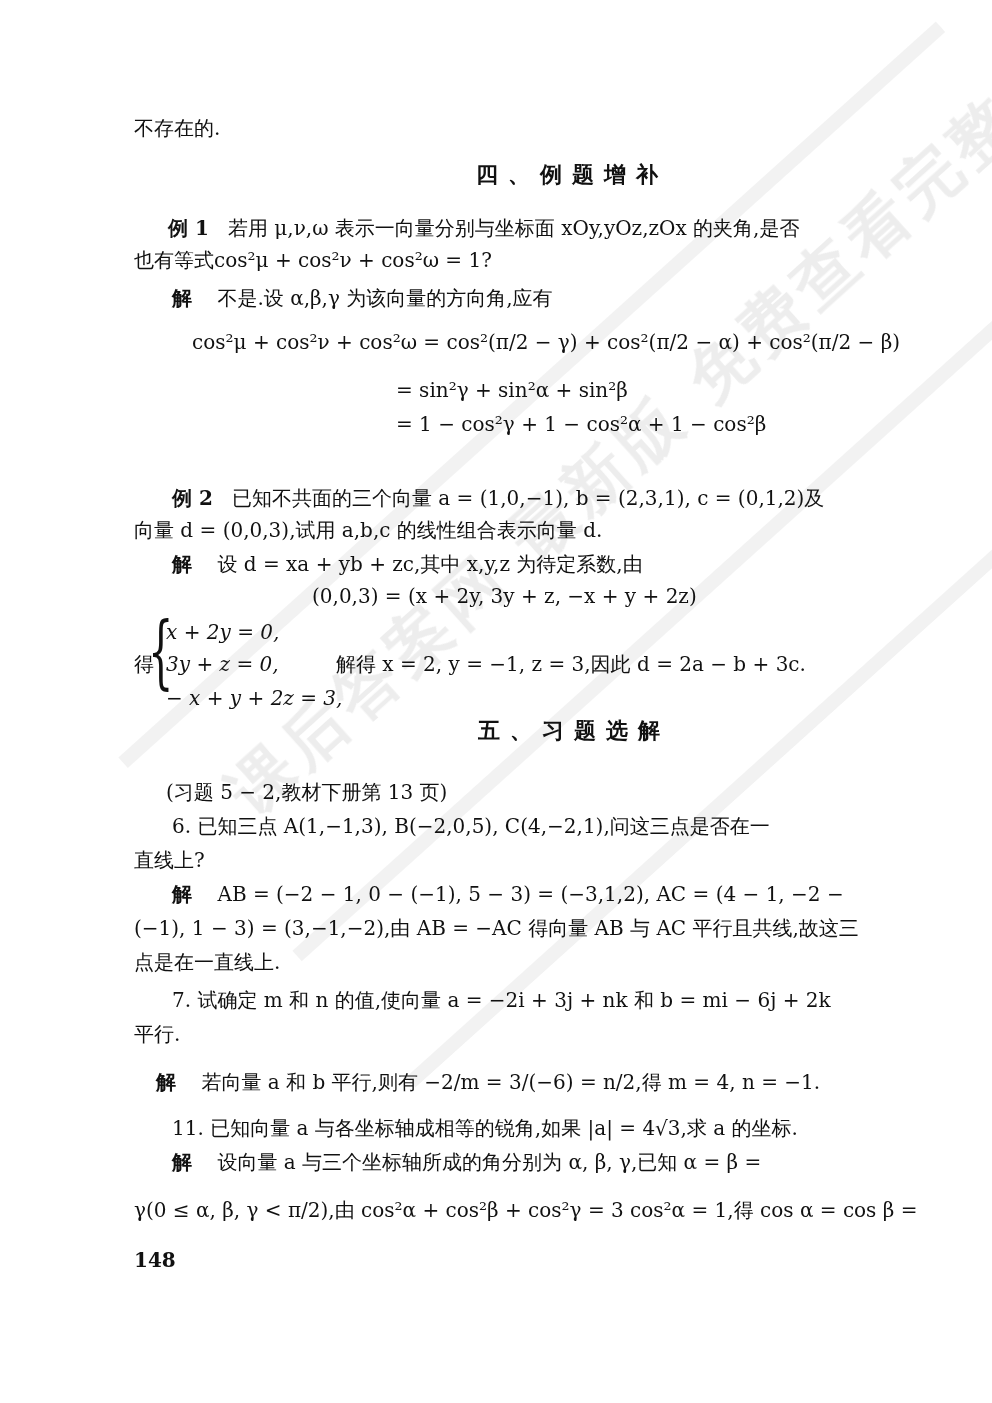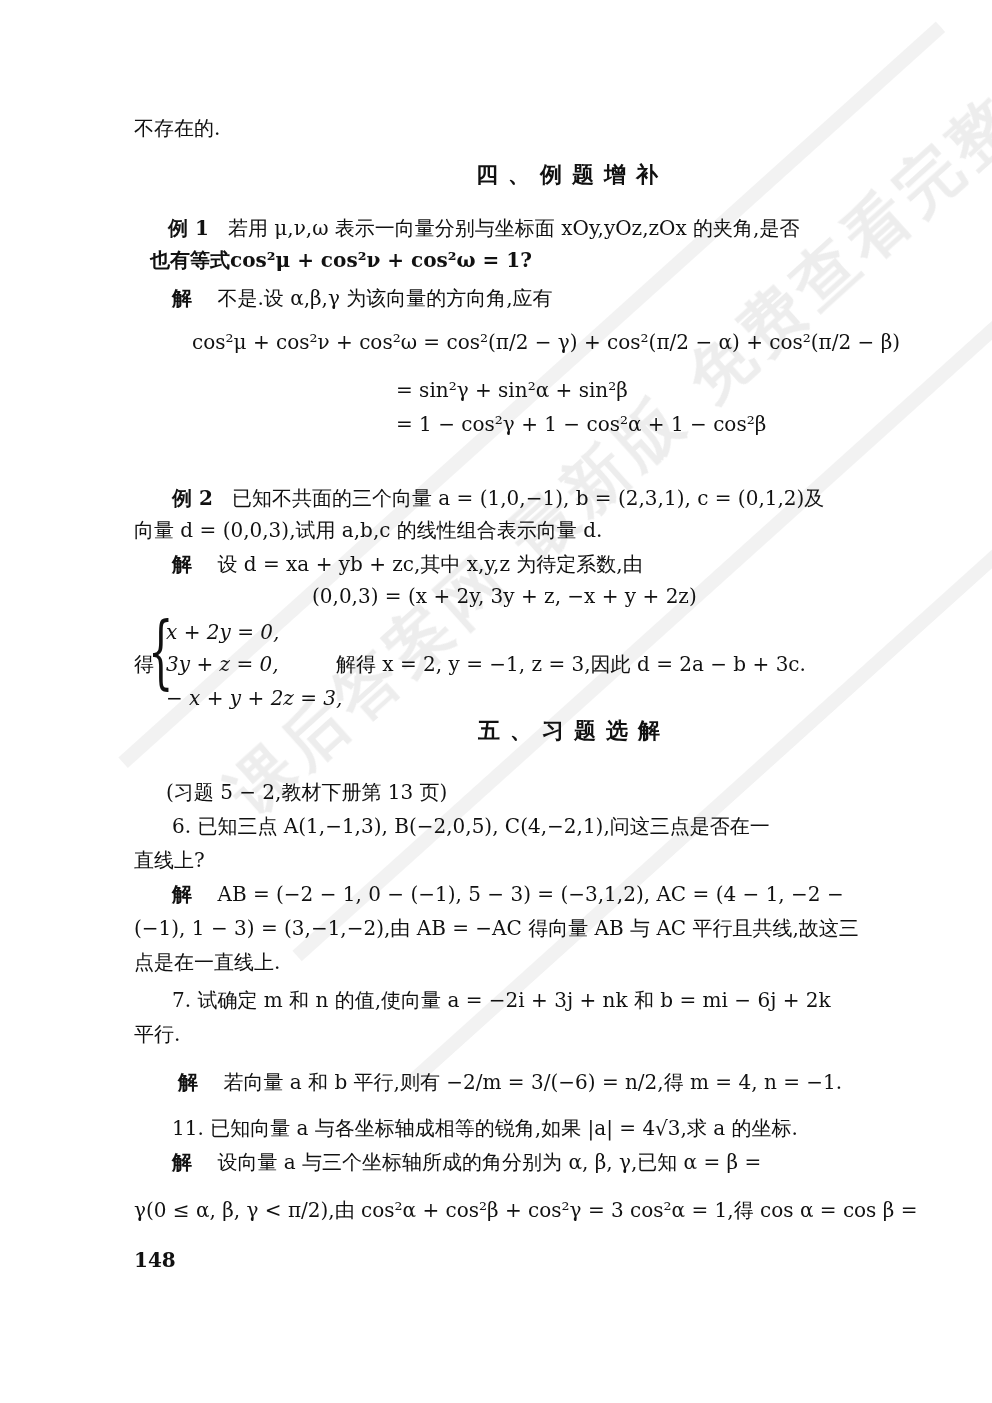--- a/index.html
+++ b/index.html
@@ -32,21 +32,21 @@
   </div>
 
   <div class="line" style="left:134px;top:118px;">不存在的.</div>
 
   <div class="h" style="left:428px;top:160px;">四、例题增补</div>
 
   <div class="line" style="left:168px;top:218px;">
     <span class="b">例 1</span>&nbsp;&nbsp;
     <span>若用 μ,ν,ω 表示一向量分别与坐标面 xOy,yOz,zOx 的夹角,是否</span>
   </div>
-  <div class="line" style="left:150px;top:250px;font-weight:bold;">也有等式cos²μ + cos²ν + cos²ω = 1?</div>
+  <div class="line" style="left:134px;top:250px;">也有等式cos²μ + cos²ν + cos²ω = 1?</div>
 
   <div class="line" style="left:172px;top:288px;">
     <span class="b">解</span>&nbsp;&nbsp;&nbsp;
     <span>不是.设 α,β,γ 为该向量的方向角,应有</span>
   </div>
 
   <div class="line" style="left:192px;top:332px;">cos²μ + cos²ν + cos²ω = cos²(π/2 − γ) + cos²(π/2 − α) + cos²(π/2 − β)</div>
   <div class="line" style="left:396px;top:380px;">= sin²γ + sin²α + sin²β</div>
   <div class="line" style="left:396px;top:414px;text-align:right;">= 1 − cos²γ + 1 − cos²α + 1 − cos²β</div>
 
@@ -79,21 +79,21 @@
   <div class="line" style="left:172px;top:884px;">
     <span class="b">解</span>&nbsp;&nbsp;&nbsp;
     <span>AB = (−2 − 1, 0 − (−1), 5 − 3) = (−3,1,2), AC = (4 − 1, −2 −</span>
   </div>
   <div class="line" style="left:134px;top:918px;">(−1), 1 − 3) = (3,−1,−2),由 AB = −AC 得向量 AB 与 AC 平行且共线,故这三</div>
   <div class="line" style="left:134px;top:952px;">点是在一直线上.</div>
 
   <div class="line" style="left:172px;top:990px;">7. 试确定 m 和 n 的值,使向量 a = −2i + 3j + nk 和 b = mi − 6j + 2k</div>
   <div class="line" style="left:134px;top:1024px;">平行.</div>
 
-  <div class="line" style="left:178px;top:1072px;">
+  <div class="line" style="left:156px;top:1072px;">
     <span class="b">解</span>&nbsp;&nbsp;&nbsp;
     <span>若向量 a 和 b 平行,则有 −2/m = 3/(−6) = n/2,得 m = 4, n = −1.</span>
   </div>
 
   <div class="line" style="left:172px;top:1118px;">11. 已知向量 a 与各坐标轴成相等的锐角,如果 |a| = 4√3,求 a 的坐标.</div>
   <div class="line" style="left:172px;top:1152px;">
     <span class="b">解</span>&nbsp;&nbsp;&nbsp;
     <span>设向量 a 与三个坐标轴所成的角分别为 α, β, γ,已知 α = β =</span>
   </div>
   <div class="line" style="left:134px;top:1200px;">γ(0 ≤ α, β, γ &lt; π/2),由 cos²α + cos²β + cos²γ = 3 cos²α = 1,得 cos α = cos β =</div>

